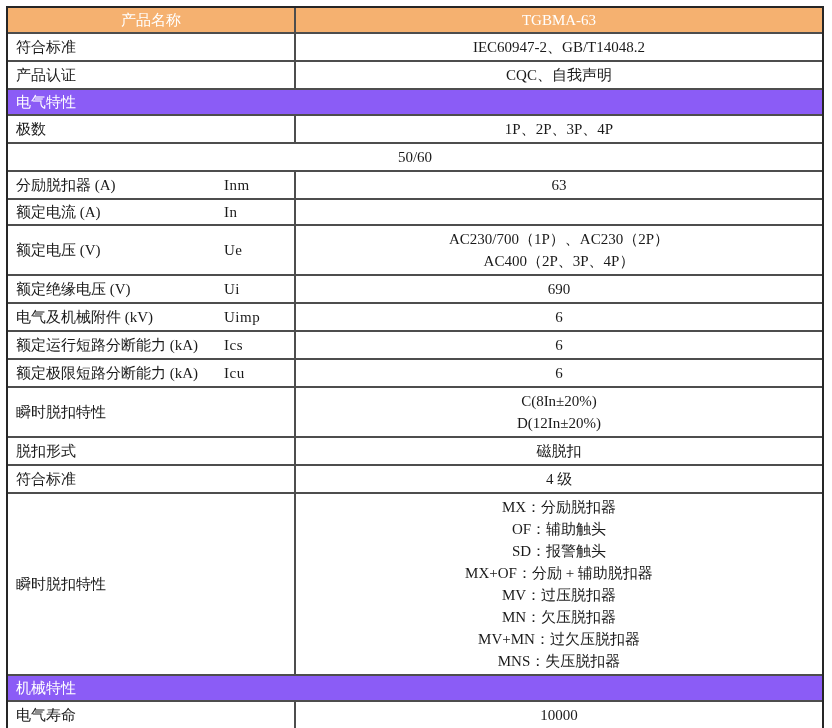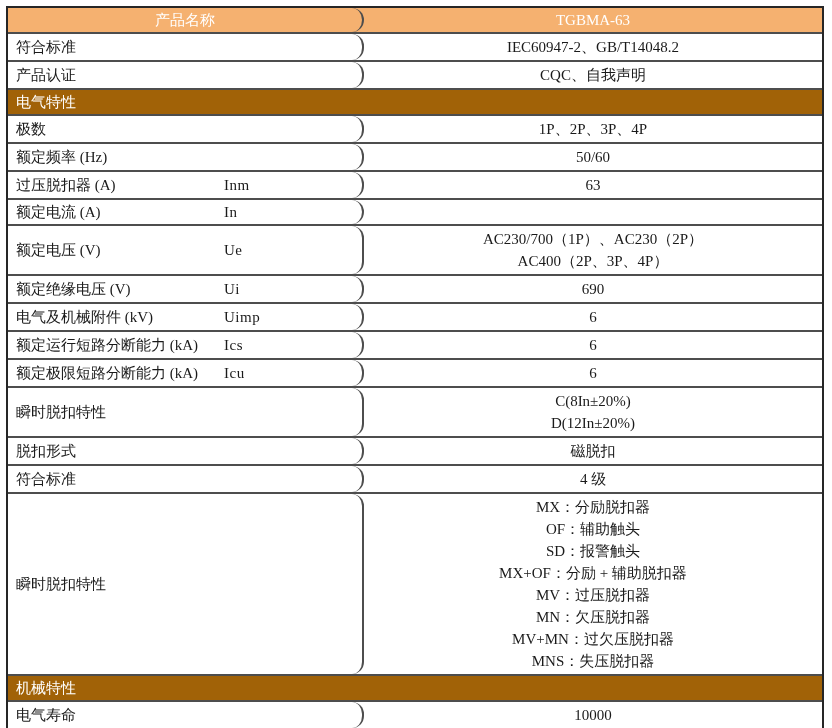--- a/index.html
+++ b/index.html
@@ -22,30 +22,29 @@
     background: #ffffff;
   }
   .row {
     display: flex;
     border-top: 2px solid #4d4d4d;
     box-sizing: border-box;
     min-height: 26px;
   }
   .row:first-child { border-top: none; }
   .cell-label {
-    width: 356px;
+    width: 288px;
     flex: none;
     border-right: 2px solid #4d4d4d;
     box-sizing: border-box;
     display: flex;
     align-items: center;
     padding: 2px 8px;
     position: relative;
     line-height: 20px;
-    border-radius: 12px;
   }
   .cell-symbol {
     position: absolute;
     left: 216px;
     top: 50%;
     transform: translateY(-50%);
     letter-spacing: 0.5px;
   }
   .cell-value {
     flex: 1;
@@ -63,21 +62,21 @@
     background: #f5b170;
     color: #ffffff;
     min-height: 23px;
   }
   .row-header .cell-label {
     justify-content: center;
     border-right: 2px solid #4d4d4d;
   }
   .row-header .cell-value { line-height: 19px; }
   .row-section {
-    background: #a16207;
+    background: #8b5cf6;
     color: #ffffff;
     min-height: 22px;
     display: flex;
     align-items: center;
     padding: 1px 8px;
     border-top: 2px solid #4d4d4d;
     line-height: 20px;
   }
 </style>
 </head>
@@ -101,27 +100,26 @@
   </div>
 
   <div class="row-section">电气特性</div>
 
   <div class="row">
     <div class="cell-label">极数</div>
     <div class="cell-value">1P、2P、3P、4P</div>
   </div>
 
   <div class="row">
-    <div class="cell-label">额定频率 (Hz)</div>
     <div class="cell-value">50/60</div>
   </div>
 
   <div class="row">
     <div class="cell-label">
-      <span>过压脱扣器 (A)</span>
+      <span>分励脱扣器 (A)</span>
       <span class="cell-symbol">Inm</span>
     </div>
     <div class="cell-value">63</div>
   </div>
 
   <div class="row">
     <div class="cell-label">
       <span>额定电流 (A)</span>
       <span class="cell-symbol">In</span>
     </div>

